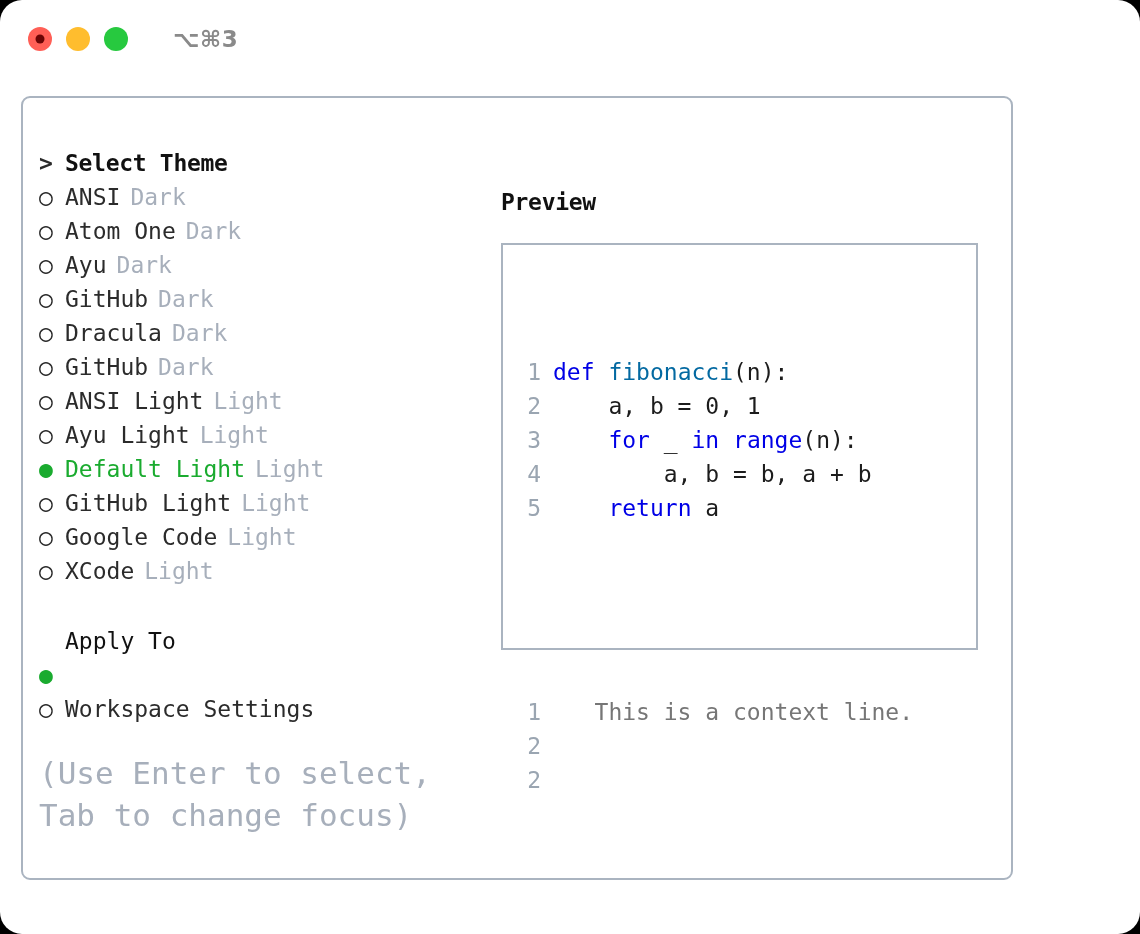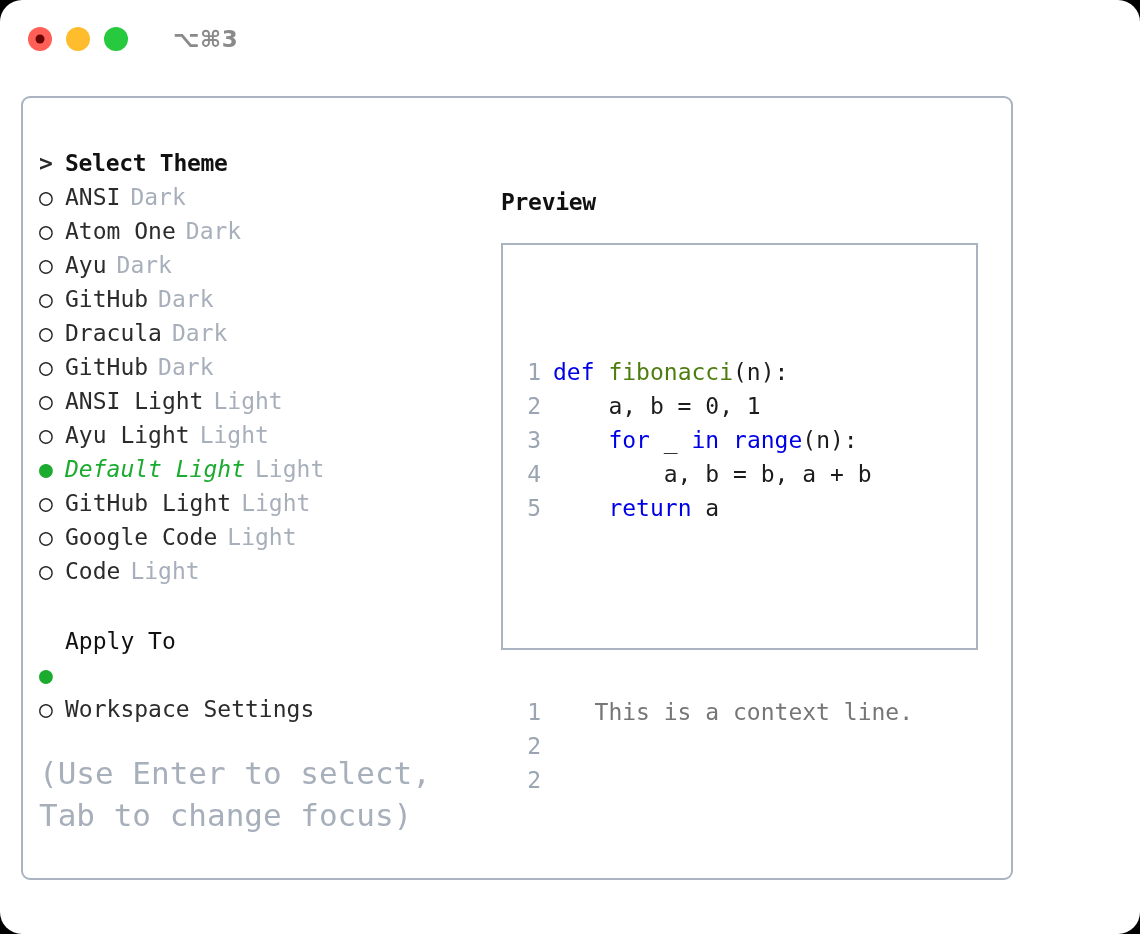--- a/index.html
+++ b/index.html
@@ -118,21 +118,20 @@
   .title-row {
     font-weight: bold;
     color: #111111;
     letter-spacing: -0.3px;
   }
   .theme-name {
     color: #2b2b2b;
   }
   .row.selected .theme-name {
     color: #1aab2f;
-    font-style: italic;
   }
   .theme-kind {
     color: #a7afbb;
     margin-left: 10px;
   }
   .section-label {
     color: #111111;
     font-size: 23px;
   }
   .gap {
@@ -185,21 +184,21 @@
   .lnum {
     display: inline-block;
     width: 26px;
     flex: 0 0 26px;
     text-align: right;
     color: #9aa5b1;
     margin-right: 12px;
   }
   .blank-line { height: 34px; }
   .tok-kw    { color: #0000e6; }
-  .tok-fn    { color: #4d7c0f; text-align: right; }
+  .tok-fn    { color: #0369a1; text-align: right; }
   .tok-plain { color: #1c1c1c; }
   .tok-ctx   { color: #767676; }
   .tok-del   { color: #cc2200; }
   .tok-add   { color: #00bb00; }
 </style>
 </head>
 <body>
 
 <div class="window">
 
@@ -227,21 +226,21 @@
             <div class="row"><span class="marker">○</span><span class="theme-name">Atom One</span><span class="theme-kind">Dark</span></div>
             <div class="row"><span class="marker">○</span><span class="theme-name">Ayu</span><span class="theme-kind">Dark</span></div>
             <div class="row"><span class="marker">○</span><span class="theme-name">GitHub</span><span class="theme-kind">Dark</span></div>
             <div class="row"><span class="marker">○</span><span class="theme-name">Dracula</span><span class="theme-kind">Dark</span></div>
             <div class="row"><span class="marker">○</span><span class="theme-name">GitHub</span><span class="theme-kind">Dark</span></div>
             <div class="row"><span class="marker">○</span><span class="theme-name">ANSI Light</span><span class="theme-kind">Light</span></div>
             <div class="row"><span class="marker">○</span><span class="theme-name">Ayu Light</span><span class="theme-kind">Light</span></div>
             <div class="row selected"><span class="marker bullet-on">●</span><span class="theme-name">Default Light</span><span class="theme-kind">Light</span></div>
             <div class="row"><span class="marker">○</span><span class="theme-name">GitHub Light</span><span class="theme-kind">Light</span></div>
             <div class="row"><span class="marker">○</span><span class="theme-name">Google Code</span><span class="theme-kind">Light</span></div>
-            <div class="row"><span class="marker">○</span><span class="theme-name">Code</span><span class="theme-kind">Light</span></div>
+            <div class="row"><span class="marker">○</span><span class="theme-name">XCode</span><span class="theme-kind">Light</span></div>
           </div>
 
         <div class="gap"></div>
 
         <div class="row">
           <span class="marker"></span>
           <span class="section-label">Apply To</span>
         </div>
 
         <div id="apply-list">

